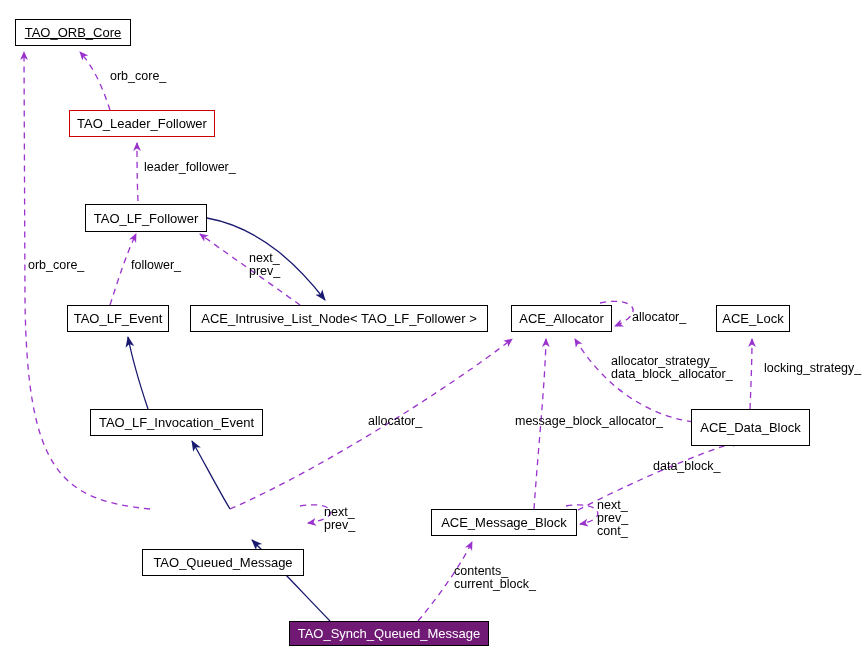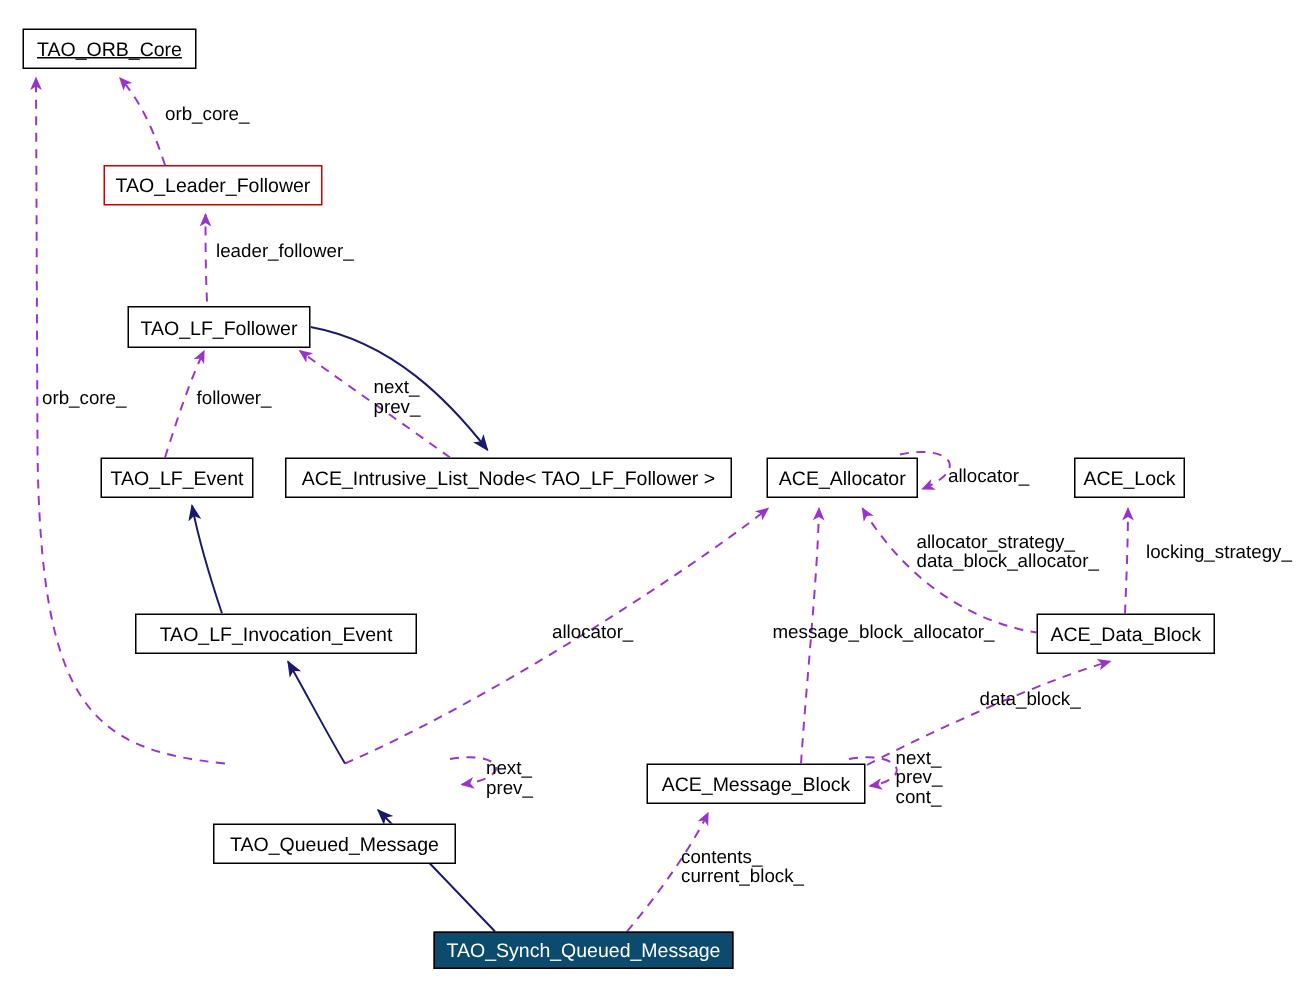--- a/index.html
+++ b/index.html
@@ -35,21 +35,21 @@
     display: flex;
     align-items: center;
     justify-content: center;
     white-space: nowrap;
     z-index: 5;
   }
   .node.red {
     border-color: #cc0000;
   }
   .node.current {
-    background: #0c4a6e;
+    background: #701a75;
     border-color: #000000;
     color: #ffffff;
   }
   .edge-label {
     position: absolute;
     font-size: 12.5px;
     line-height: 13px;
     color: #000000;
     white-space: pre;
     z-index: 6;
@@ -134,25 +134,25 @@
   </div>
 
   <div class="node" style="left:511px; top:305px; width:101px; height:27px;">
     <span>ACE_Allocator</span>
   </div>
 
   <div class="node" style="left:716px; top:305px; width:74px; height:27px;">
     <span>ACE_Lock</span>
   </div>
 
-  <div class="node" style="left:90px; top:409px; width:188px; height:27px;">
+  <div class="node" style="left:90px; top:409px; width:173px; height:27px;">
     <span>TAO_LF_Invocation_Event</span>
   </div>
 
-  <div class="node" style="left:691px; top:409px; width:119px; height:27px;">
+  <div class="node" style="left:691px; top:409px; width:119px; height:37px;">
     <span>ACE_Data_Block</span>
   </div>
 
   <div class="node" style="left:142px; top:509px; width:162px; height:27px;margin-top:40px;">
     <span>TAO_Queued_Message</span>
   </div>
 
   <div class="node" style="left:431px; top:509px; width:146px; height:27px;">
     <span>ACE_Message_Block</span>
   </div>

